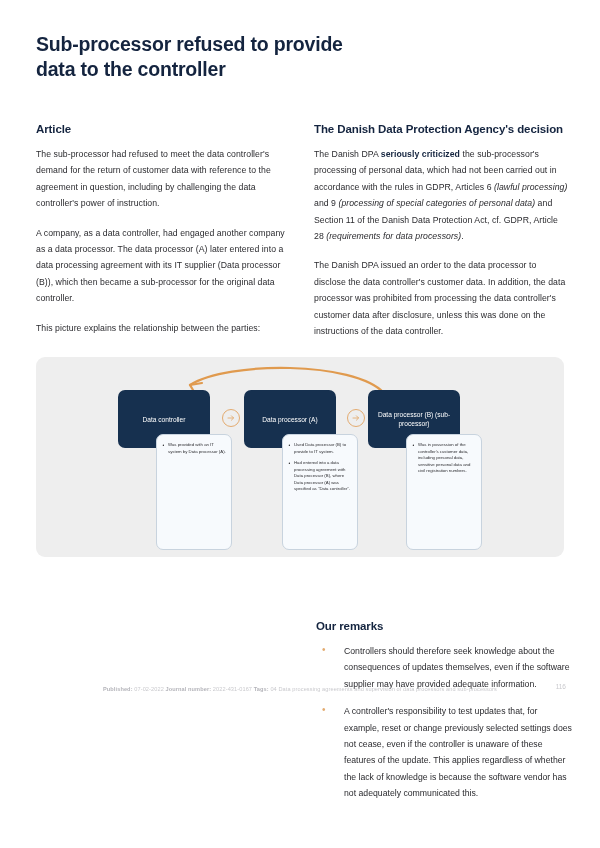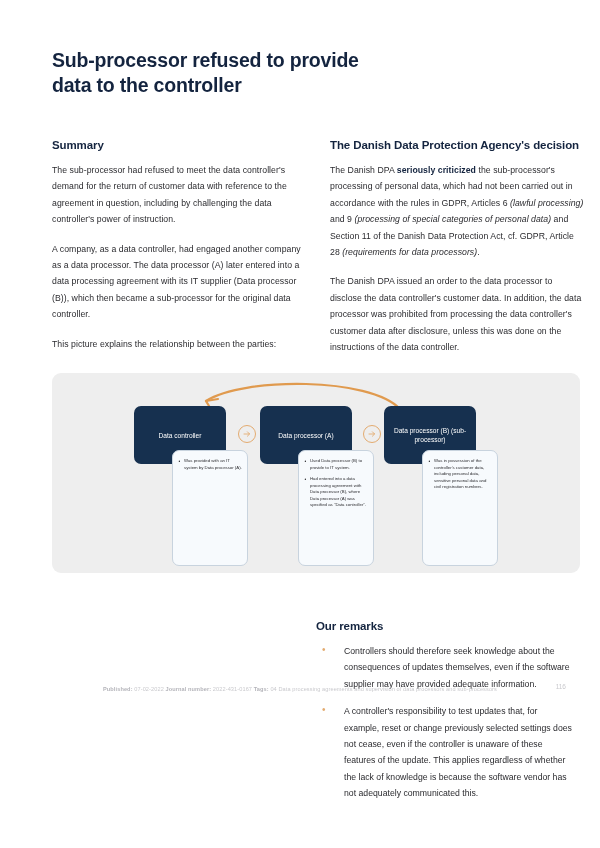--- a/index.html
+++ b/index.html
@@ -10,21 +10,21 @@
     background: #ffffff;
     font-family: "Liberation Sans", sans-serif;
     color: #1d1d1f;
     position: relative;
     overflow: hidden;
   }
 
   .page {
     width: 600px;
     height: 708px;
-    padding: 16px;
+    padding: 0;
     position: relative;
   }
 
   
   .title-block {
     padding: 32px 36px 0 36px;
   }
   .doc-title {
     font-size: 19.5px;
     line-height: 25px;
@@ -220,21 +220,21 @@
 
 <div class="page">
 
   <div class="title-block">
     <h1 class="doc-title">Sub-processor refused to provide data to the controller</h1>
   </div>
 
   <div class="columns">
 
     <div class="col">
-      <div class="section-head">Summary</div>
+      <div class="section-head">Article</div>
       <p class="body-text">The sub-processor had refused to meet the data controller's demand for the return of customer data with reference to the agreement in question, including by challenging the data controller's power of instruction.</p>
       <p class="body-text">A company, as a data controller, had engaged another company as a data processor. The data processor (A) later entered into a data processing agreement with its IT supplier (Data processor (B)), which then became a sub-processor for the original data controller.</p>
       <p class="body-text">This picture explains the relationship between the parties:</p>
     </div>
 
     <div class="col">
       <div class="section-head">The Danish Data Protection Agency's decision</div>
       <p class="body-text"><span>The Danish DPA </span><span class="bold">seriously criticized</span><span> the sub-processor's processing of personal data, which had not been carried out in accordance with the rules in GDPR, Articles 6 </span><span class="ital">(lawful processing)</span><span> and 9 </span><span class="ital">(processing of special categories of personal data)</span><span> and Section 11 of the Danish Data Protection Act, cf. GDPR, Article 28 </span><span class="ital">(requirements for data processors)</span><span>.</span></p>
       <p class="body-text">The Danish DPA issued an order to the data processor to disclose the data controller's customer data. In addition, the data processor was prohibited from processing the data controller's customer data after disclosure, unless this was done on the instructions of the data controller.</p>
     </div>

